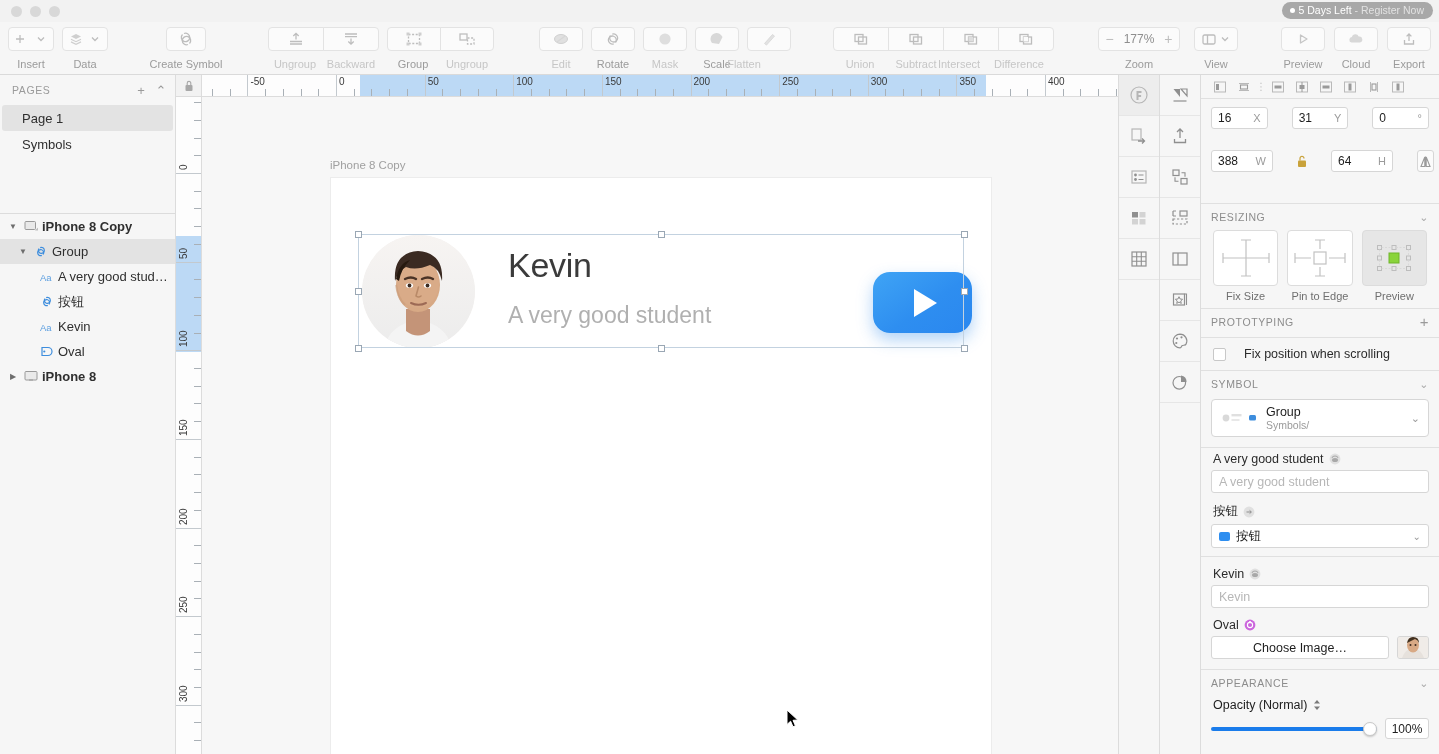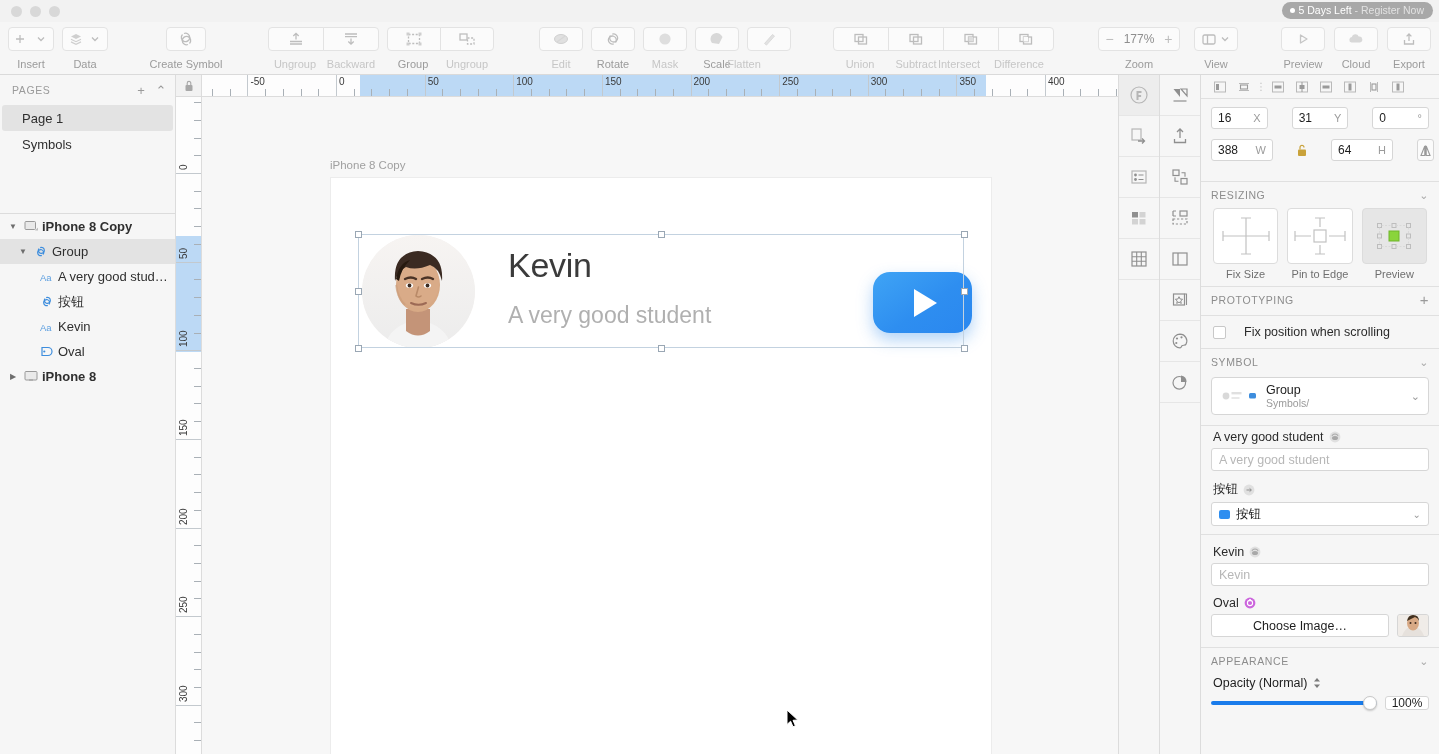--- a/index.html
+++ b/index.html
@@ -217,21 +217,21 @@
     overflow: hidden;
   }
   .align-bar {
     height: 24px; display: flex; align-items: center;
     padding: 0 7px; gap: 0px; border-bottom: 1px solid #e0e0e0;
   }
   .align-btn { width: 24px; height: 20px; display:flex;align-items:center;justify-content:center; }
   .align-sep { width: 10px; display:flex;align-items:center;justify-content:center;color:#c3c3c3;font-size:10px;}
 
   .fields { padding: 8px 10px 10px 10px; }
-  .frow { display: flex; gap: 24px; margin-bottom: 10px; align-items: center; }
+  .frow { display: flex; gap: 24px; margin-bottom: 21px; align-items: center; }
   .fld {
     flex: 1; height: 22px; background: #fff;
     border: 1px solid #d6d6d6; border-radius: 3px;
     display: flex; align-items: center; padding: 0 6px;
     font-size: 12px; color: #1d1d1d;
   }
   .fld .unit { margin-left: auto; color: #9b9b9b; font-size: 11px; }
   .lock-ico { width: 12px; display:flex;align-items:center;justify-content:center; }
   .sqbtn {
     width: 34px; height: 22px; background: #fbfbfb;
@@ -298,21 +298,21 @@
     background: #efece9; overflow: hidden; }
 
   .op-row { display: flex; align-items: center; padding: 2px 12px 0; gap: 6px; }
   .op-lbl { font-size: 12.5px; color: #1d1d1d; }
   .stepper { display: flex; flex-direction: column; gap: 1px; color: #6f6f6f; font-size: 7px; line-height: 6px; }
   .slider-row { display: flex; align-items: center; padding: 6px 10px 0; gap: 8px; }
   .slider { flex: 1; position: relative; height: 14px; }
   .slider .track { position: absolute; top: 5px; left: 0; right: 0; height: 4px; background: #1a7ceb; border-radius: 2px; }
   .slider .knob { position: absolute; top: 0; right: 0; width: 14px; height: 14px; border-radius: 50%;
                   background: #fff; border: 1px solid #c8c8c8; box-shadow: 0 1px 2px rgba(0,0,0,.2); }
-  .pct { width: 44px; height: 14px; background: #fff; border: 1px solid #d6d6d6; border-radius: 3px;
+  .pct { width: 44px; height: 21px; background: #fff; border: 1px solid #d6d6d6; border-radius: 3px;
          display: flex; align-items: center; justify-content: center; font-size: 12px; color: #1d1d1d; }
 </style>
 </head>
 <body>
 
 <div id="app">
 
   <div class="titlebar">
     <div class="traffic">
       <div class="tl"></div>

